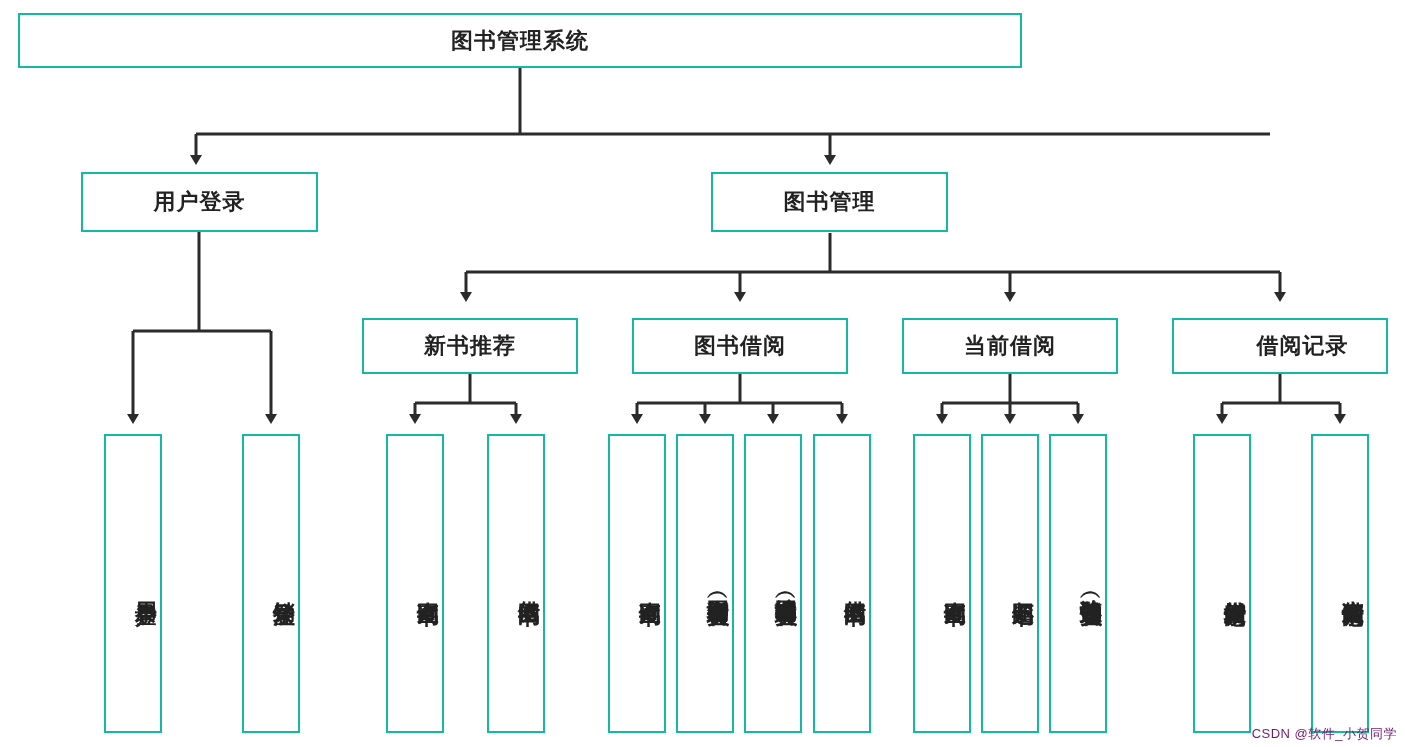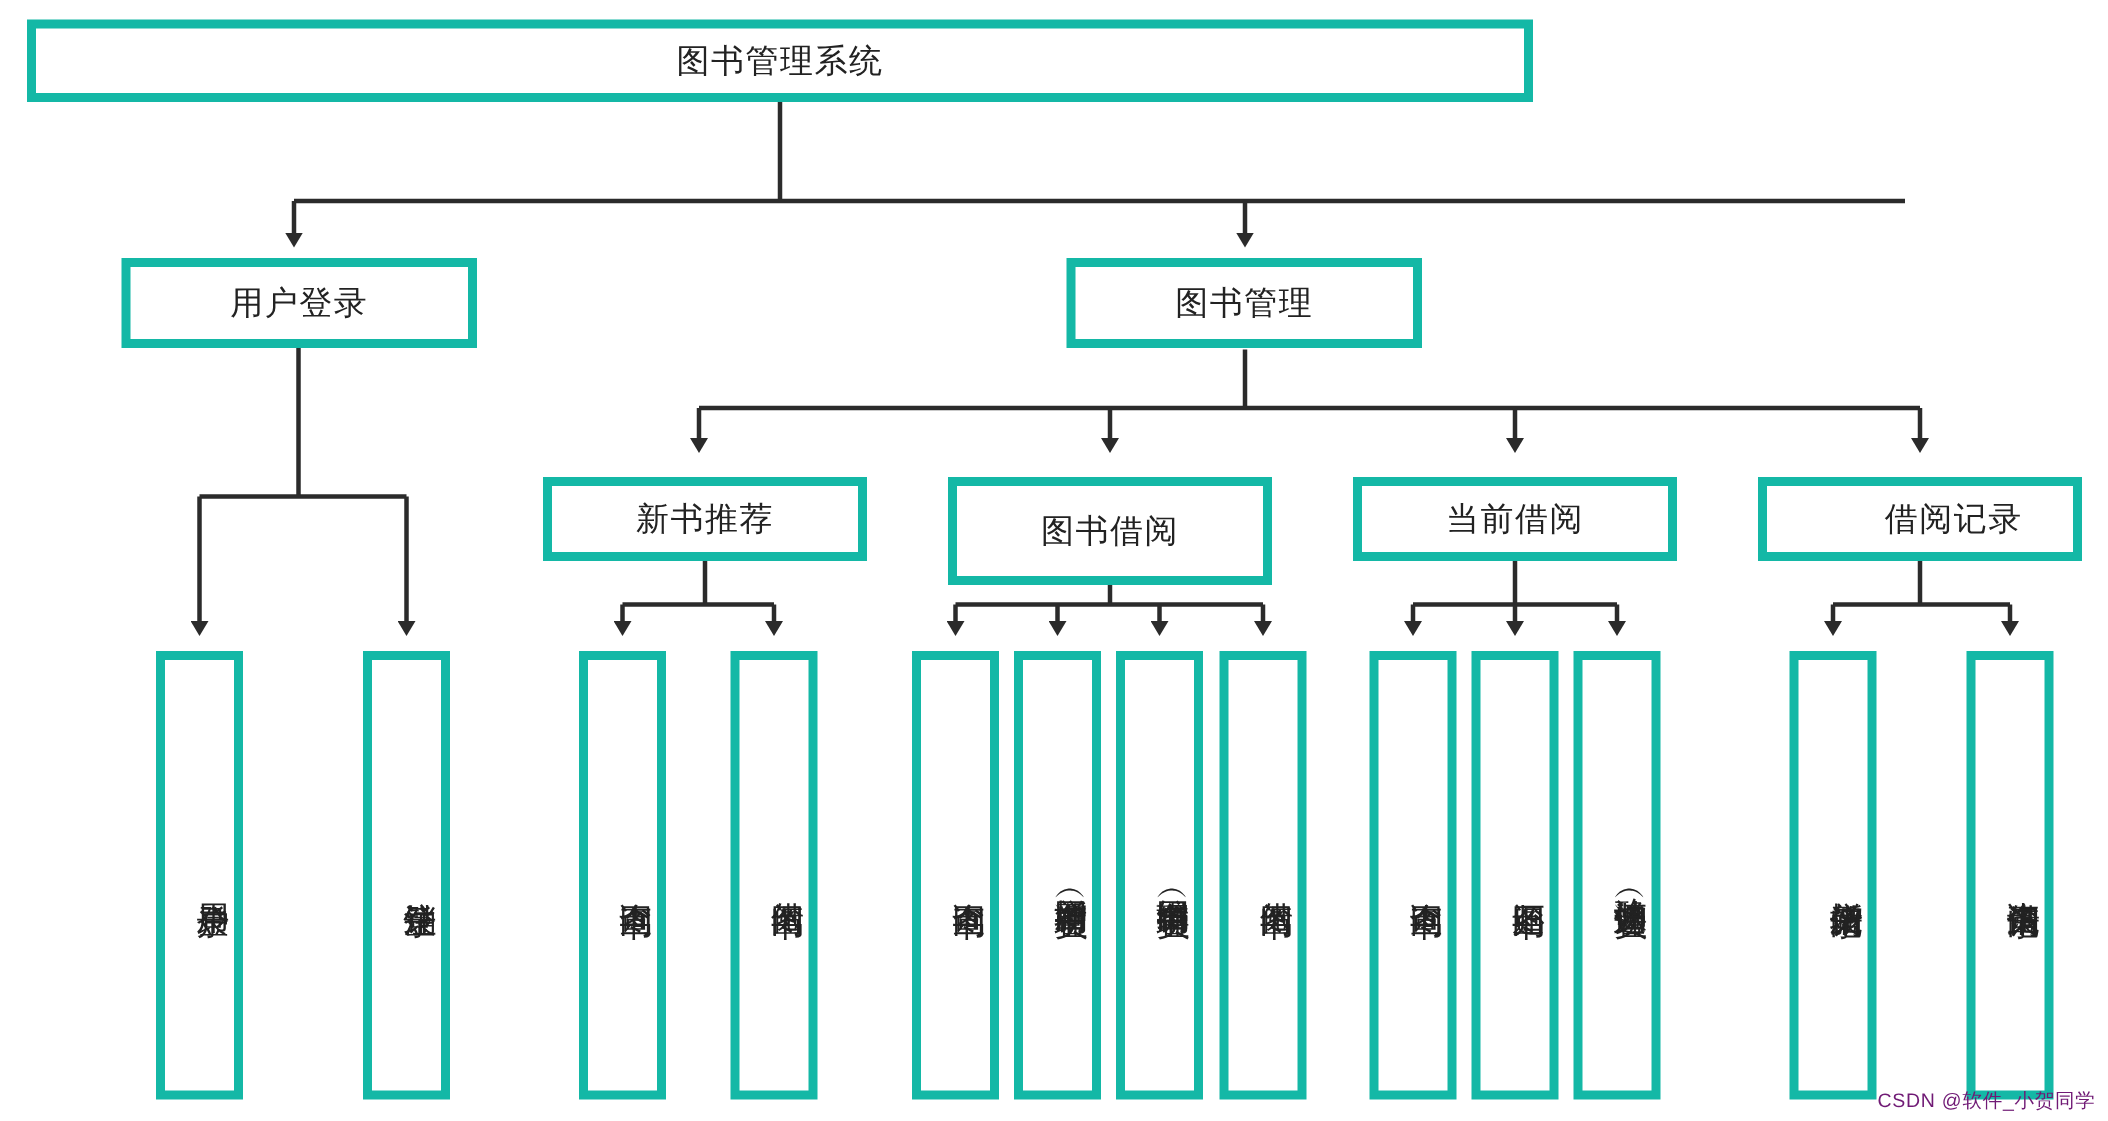--- a/index.html
+++ b/index.html
@@ -20,26 +20,27 @@
   #edges {
     position: absolute;
     left: 0;
     top: 0;
     width: 1405px;
     height: 747px;
   }
   .node {
     position: absolute;
     box-sizing: border-box;
-    border: 6px solid #14b8a6;
+    border: 2px solid #14b8a6;
     background: #ffffff;
     display: flex;
     align-items: center;
     justify-content: center;
     color: #222222;
+    font-weight: bold;
   }
   .node-h {
     font-size: 22px;
     letter-spacing: 1px;
     white-space: nowrap;
   }
   .node-v {
     writing-mode: vertical-rl;
     text-orientation: upright;
     font-size: 22px;
@@ -128,21 +129,21 @@
   </div>
 
   <div class="node node-h" style="left:711px; top:172px; width:237px; height:60px;text-align:right;">
     <span>图书管理</span>
   </div>
 
   <div class="node node-h" style="left:362px; top:318px; width:216px; height:56px;">
     <span>新书推荐</span>
   </div>
 
-  <div class="node node-h" style="left:632px; top:318px; width:216px; height:72px;">
+  <div class="node node-h" style="left:632px; top:318px; width:216px; height:56px;">
     <span>图书借阅</span>
   </div>
 
   <div class="node node-h" style="left:902px; top:318px; width:216px; height:56px;text-align:right;">
     <span>当前借阅</span>
   </div>
 
   <div class="node node-h" style="left:1172px; top:318px; width:216px; height:56px;padding-left:45px;">
     <span>借阅记录</span>
   </div>

